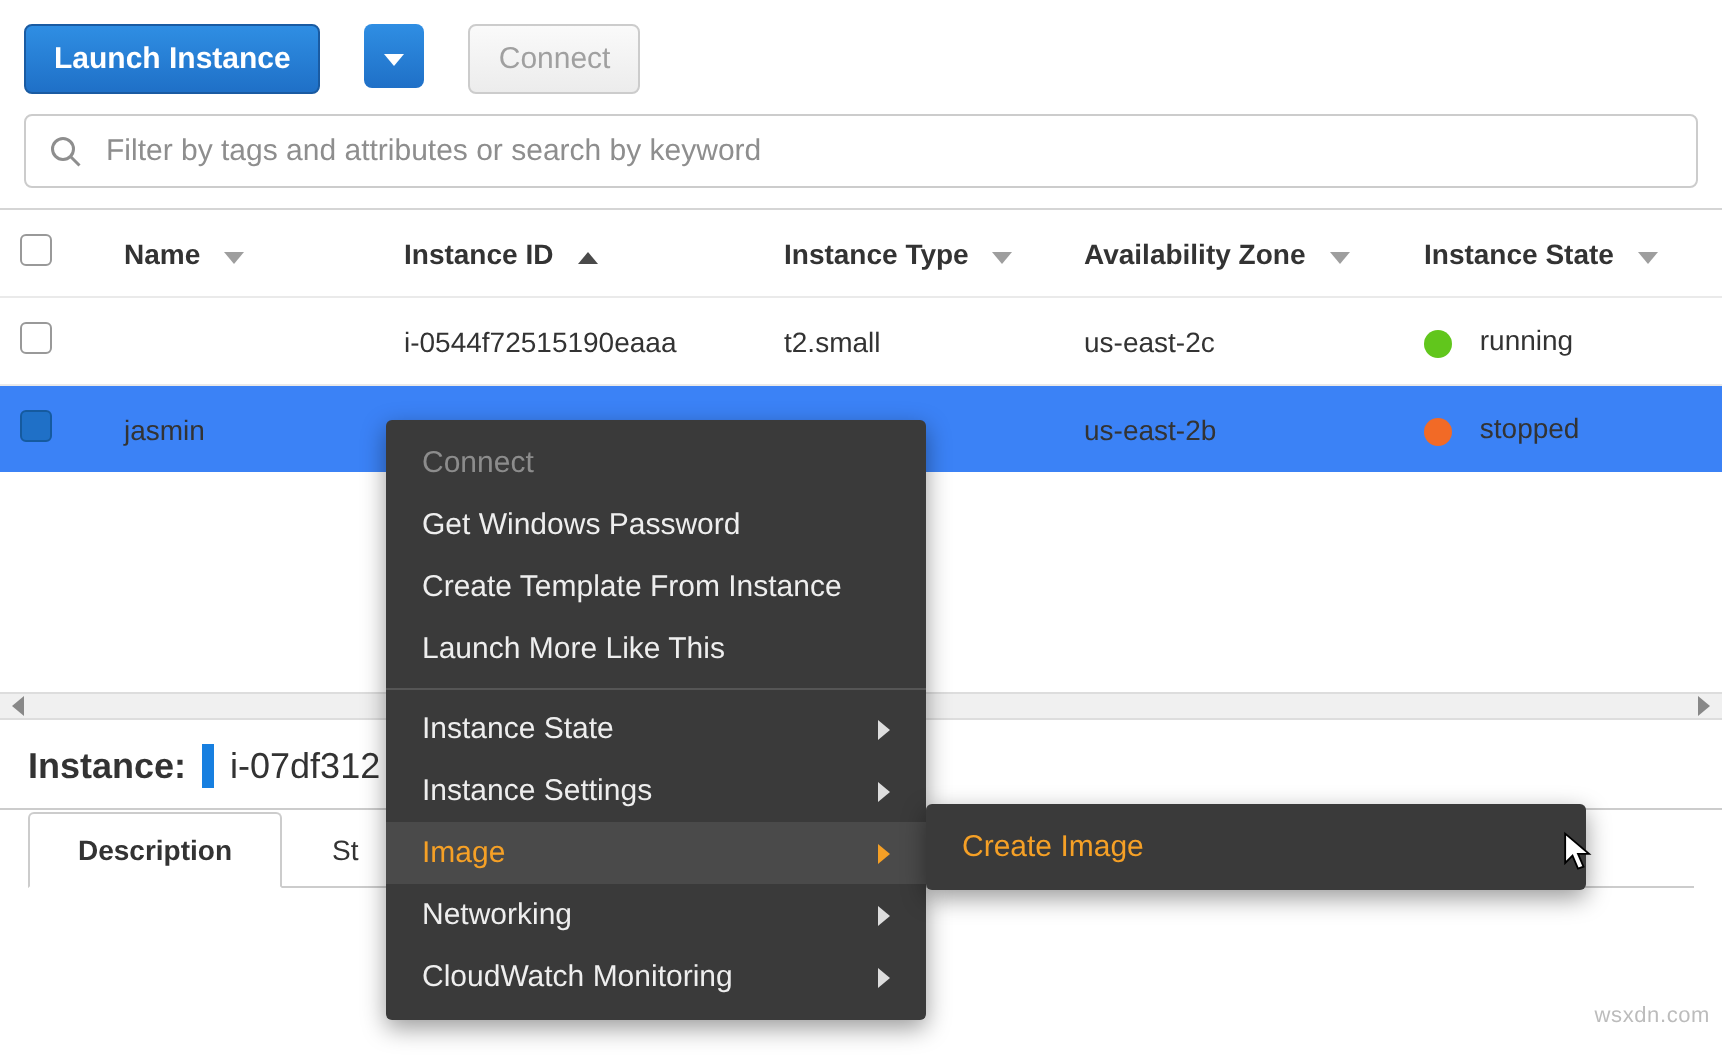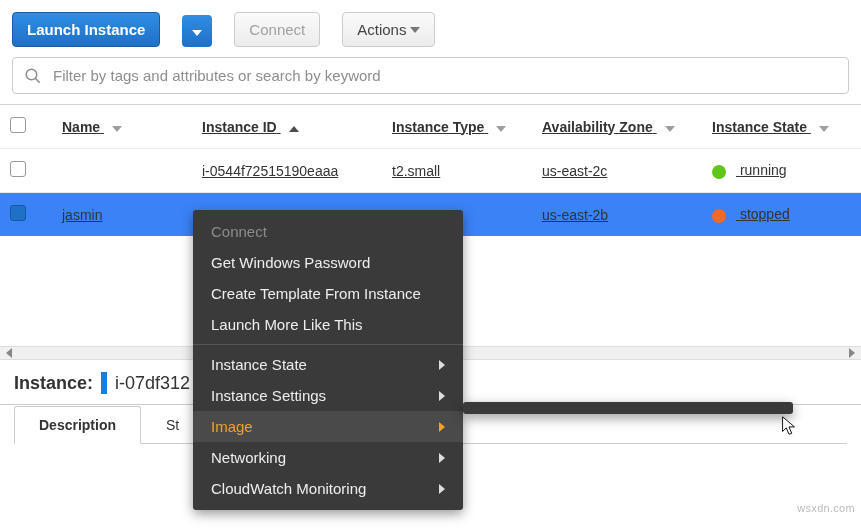--- a/index.html
+++ b/index.html
@@ -1,36 +1,36 @@
 <!DOCTYPE html>
 <html><head>
 <meta charset="utf-8">
 <style>
   * { box-sizing: border-box; margin: 0; padding: 0; font-family: "Helvetica Neue", Arial, sans-serif; }
   body { width: 861px; height: 532px; background: #fff; overflow: hidden; position: relative; font-size: 14px; color: #333; }
 
   
-  .toolbar { display: flex; align-items: flex-end; gap: 22px; padding: 12px 12px 10px 12px; }
+  .toolbar { display: flex; align-items: flex-start; gap: 22px; padding: 12px 12px 10px 12px; }
   .btn { display: inline-flex; align-items: center; gap: 4px; padding: 8px 14px; border-radius: 4px; cursor: pointer; font-size: 15px; border: 1px solid transparent; }
   .btn-primary { background: linear-gradient(#2f8ee3,#1f70c7); color: #fff; border-color: #1a5ba2; font-weight: 600; }
   .btn-primary-split { background: linear-gradient(#2f8ee3,#1f70c7); border-color: #1a5ba2; padding: 8px 10px; border-radius: 4px; }
   .btn-dis { background: linear-gradient(#fafafa,#ececec); color: #a0a0a0; border: 1px solid #ccc; }
   .btn-norm { background: linear-gradient(#fafafa,#ececec); color: #444; border: 1px solid #ccc; }
   .chev-down-w { display:inline-block; width:0; height:0; border-left:5px solid transparent; border-right:5px solid transparent; border-top:6px solid #fff; }
   .chev-down-g { display:inline-block; width:0; height:0; border-left:5px solid transparent; border-right:5px solid transparent; border-top:6px solid #777; }
 
   
   .search-wrap { padding: 0 12px 10px 12px; }
   .search { position: relative; }
   .search input { width: 100%; border: 1px solid #ccc; border-radius: 4px; padding: 9px 24px 9px 40px; font-size: 15px; color: #333; }
   .search input::placeholder { color: #8e8e8e; }
   .search-icon { position:absolute; left:12px; top:50%; transform:translateY(-50%); width:18px; height:18px; color:#8e8e8e; }
 
   
-  .table { width: 100%; border-collapse: collapse; text-decoration: underline; }
+  .table { width: 100%; border-collapse: collapse; }
   .table th { text-align: left; font-weight: bold; color: #333; padding: 12px 10px; border-top: 1px solid #d5d5d5; background:#fff; }
   .table th .sort { display:inline-block; width:0; height:0; margin-left:8px; }
   .sort-desc { border-left:5px solid transparent; border-right:5px solid transparent; border-top:6px solid #9e9e9e; }
   .sort-asc  { border-left:5px solid transparent; border-right:5px solid transparent; border-bottom:6px solid #4a4a4a; }
   .table td { padding: 12px 10px; border-top: 1px solid #eaeaea; }
   .table tr.selected td { background: #3b82f6; }
   .chk { width:16px; height:16px; border:1px solid #999; border-radius:3px; display:inline-block; background:#fff; }
   .chk.on { background:#1f70c7; border-color:#155a9f; }
   .dot { width:14px; height:14px; border-radius:50%; display:inline-block; vertical-align:middle; margin-right:10px; }
   .dot-green { background:#61c61c; }
@@ -79,24 +79,20 @@
 
 <div class="toolbar">
   <div class="btn btn-primary">
     <span>Launch Instance</span>
   </div>
   <div class="btn-primary-split">
     <span class="chev-down-w"></span>
   </div>
   <div class="btn btn-dis">
     <span>Connect</span>
-  </div>
-  <div class="btn btn-norm">
-    <span>Actions</span>
-    <span class="chev-down-g"></span>
   </div>
 </div>
 
 <div class="search-wrap">
   <div class="search">
     <svg class="search-icon" viewBox="0 0 24 24">
       <circle cx="10" cy="10" r="7" stroke="currentColor" stroke-width="2" fill="none"></circle>
       <line x1="15" y1="15" x2="21" y2="21" stroke="currentColor" stroke-width="2"></line>
     </svg>
     <input type="text" placeholder="Filter by tags and attributes or search by keyword" style="">
@@ -218,19 +214,22 @@
     <span>Networking</span>
     <span class="chev-r"></span>
   </div>
   <div class="ctx-item">
     <span>CloudWatch Monitoring</span>
     <span class="chev-r"></span>
   </div>
 </div>
 
 <div class="submenu">
+  <div class="ctx-item hl2">
+    <span>Create Image</span>
+  </div>
 </div>
 
 <svg class="cursor" viewBox="0 0 24 24">
   <path d="M5 2 L5 18 L9 14 L12 21 L15 20 L12 13 L18 13 Z" fill="#fff" stroke="#000" stroke-width="1"></path>
 </svg>
 
 <div class="watermark">wsxdn.com</div>
 
 </body></html>

